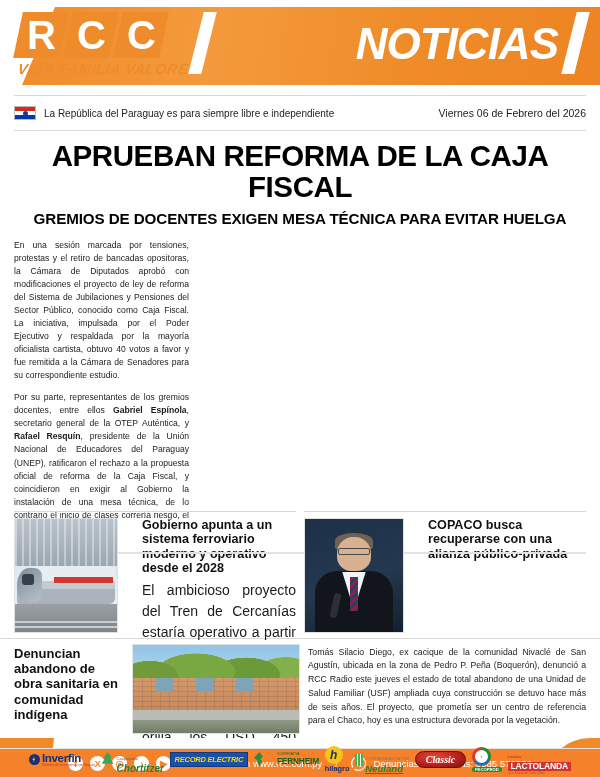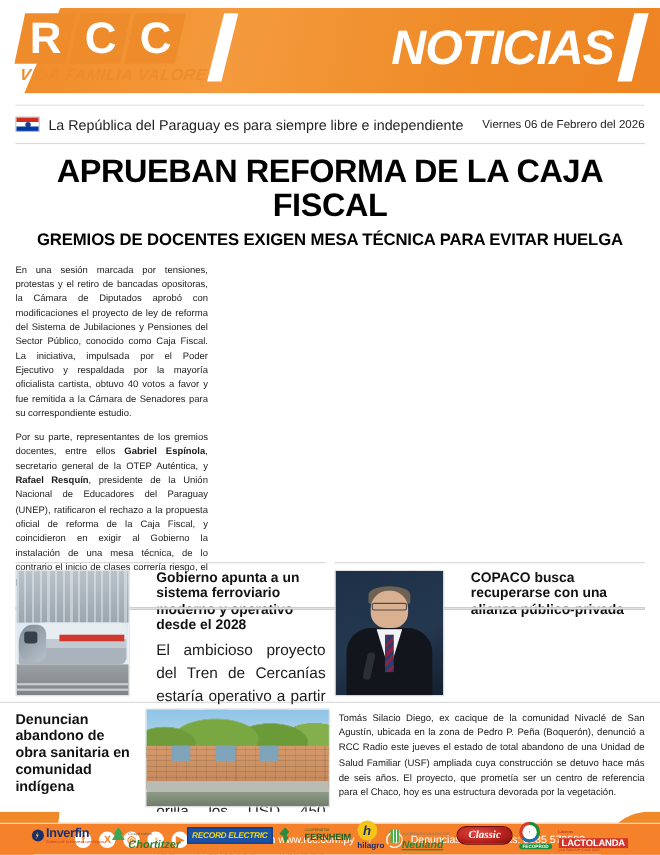--- a/index.html
+++ b/index.html
@@ -103,21 +103,21 @@
   .flag-stripe { position: absolute; left: 0; width: 100%; height: 33.3%; }
   .fs-red { top: 0; background: #d52b1e; }
   .fs-white { top: 33.3%; background: #ffffff; }
   .fs-blue { top: 66.6%; background: #0038a8; }
   .flag-emblem {
     position: absolute; left: 50%; top: 50%;
     width: 5px; height: 5px; margin: -2.5px 0 0 -2.5px;
     border-radius: 50%;
     background: #1a3d8f;
   }
-  .motto-text { font-size: 13px; color: #222; }
+  .motto-text { font-size: 10px; color: #222; }
   .motto-date { font-size: 10.5px; color: #222; margin-left: auto; }
 
   
   .headline-zone { padding: 9px 14px 6px; }
   .headline-main {
     font-size: 29.5px;
     font-weight: bold;
     letter-spacing: -0.4px;
     text-align: center;
     color: #000;

